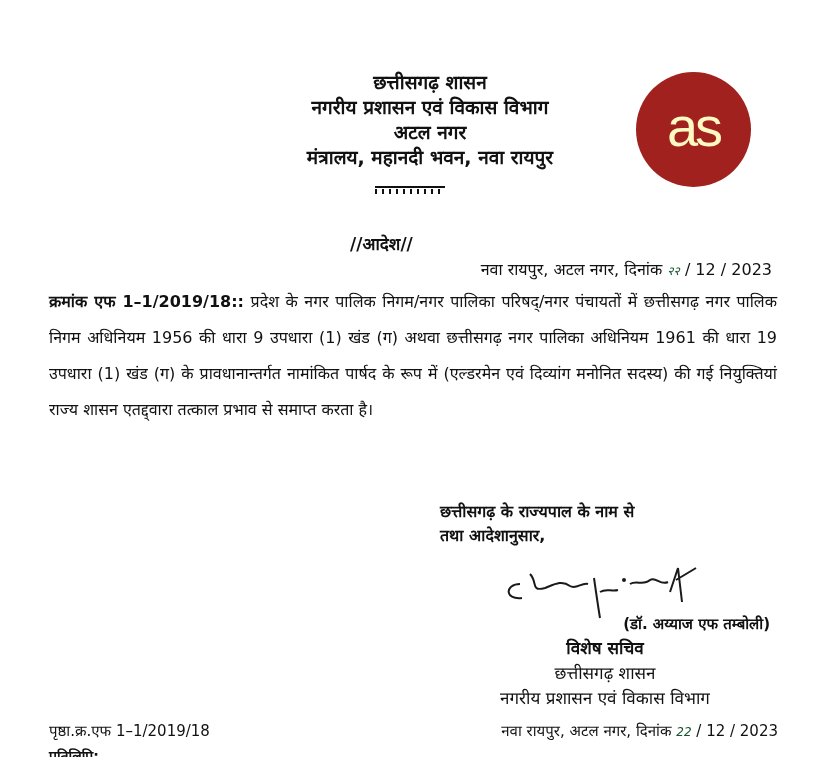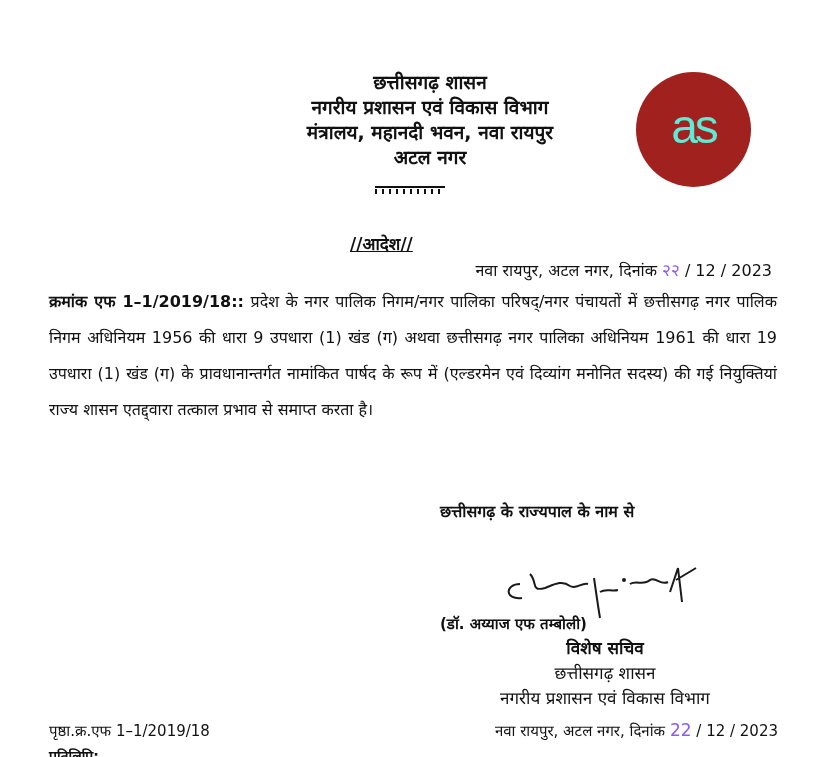--- a/index.html
+++ b/index.html
@@ -11,43 +11,43 @@
   }
   .abs { position: absolute; }
   .header { left: 220px; width: 420px; top: 70px; text-align: center; font-weight: bold; font-size: 19px; line-height: 25px; }
   .header div { white-space: nowrap; }
   .orn { left: 375px; top: 186px; width: 70px; height: 10px; }
   .orn .bar { height: 2px; background: #111; }
   .orn .teeth { height: 5px; margin-top: 1px;
     background: repeating-linear-gradient(90deg, #111 0 2px, transparent 2px 7px); }
   .logo { left: 636px; top: 72px; width: 115px; height: 115px; border-radius: 50%; background: #a0211d;
     display: flex; align-items: center; justify-content: center; }
-  .logo span { color: #5eead4; font-family: "Liberation Sans", sans-serif; font-size: 48px; letter-spacing: -3px; line-height: 1; margin-top: -6px; }
-  .order-title { left: 350px; top: 232px; font-size: 17px; font-weight: bold; text-decoration: underline; white-space: nowrap; }
+  .logo span { color: #fef9c3; font-family: "Liberation Sans", sans-serif; font-size: 56px; letter-spacing: -3px; line-height: 1; margin-top: -6px; }
+  .order-title { left: 350px; top: 232px; font-size: 17px; font-weight: bold; white-space: nowrap; }
   .date-line { right: 58px; top: 258px; font-size: 16px; white-space: nowrap; }
-  .hand { color: #8b5cf6; font-size: 17px; }
+  .hand { color: #14532d; font-style: italic; font-size: 12px; }
   .body-text { left: 49px; width: 728px; top: 284px; font-size: 16px; line-height: 36px; text-align: justify; text-align-last: left; }
   .body-text b { font-weight: bold; }
   .gov { left: 440px; width: 330px; top: 500px; text-align: left; font-weight: bold; font-size: 16px; line-height: 24px; }
   .sig { left: 500px; top: 562px; width: 210px; height: 58px; }
-  .signame { left: 440px; width: 330px; top: 612px; text-align: left; font-weight: bold; font-size: 15px; line-height: 24px; }
+  .signame { left: 440px; width: 330px; top: 612px; text-align: right; font-weight: bold; font-size: 15px; line-height: 24px; }
   .desig { left: 440px; width: 330px; top: 636px; text-align: center; font-size: 17px; line-height: 25px; }
   .desig .b { font-weight: bold; }
   .endorse { left: 49px; top: 720px; font-size: 15px; white-space: nowrap; }
   .date2 { right: 52px; top: 720px; font-size: 15px; white-space: nowrap; }
   .copy { left: 49px; top: 746px; font-size: 14px; font-weight: bold; white-space: nowrap; }
 </style>
 </head>
 <body>
 
 <div class="abs header">
   <div>छत्तीसगढ़ शासन</div>
   <div>नगरीय प्रशासन एवं विकास विभाग</div>
+  <div>अटल नगर</div>
   <div>मंत्रालय, महानदी भवन, नवा रायपुर</div>
-  <div>अटल नगर</div>
 </div>
 
 <div class="abs orn">
   <div class="bar"></div>
     <div class="teeth"></div>
 </div>
 
 <div class="abs logo">
   <span>as</span>
 </div>
@@ -60,20 +60,21 @@
   <span>/ 12 / 2023</span>
 </div>
 
 <div class="abs body-text">
   <b>क्रमांक एफ 1–1/2019/18::</b>
   <span>प्रदेश के नगर पालिक निगम/नगर पालिका परिषद्/नगर पंचायतों में छत्तीसगढ़ नगर पालिक निगम अधिनियम 1956 की धारा 9 उपधारा (1) खंड (ग) अथवा छत्तीसगढ़ नगर पालिका अधिनियम 1961 की धारा 19 उपधारा (1) खंड (ग) के प्रावधानान्तर्गत नामांकित पार्षद के रूप में (एल्डरमेन एवं दिव्यांग मनोनित सदस्य) की गई नियुक्तियां राज्य शासन एतद्द्वारा तत्काल प्रभाव से समाप्त करता है।</span>
 </div>
 
 <div class="abs gov">
   <div>छत्तीसगढ़ के राज्यपाल के नाम से</div>
+  <div>तथा आदेशानुसार,</div>
 </div>
 
 <svg class="abs sig" viewBox="0 0 210 58">
   <path d="M20 22 C5 22, 4 38, 22 36 M30 12 C38 20, 30 30, 45 26 C55 22, 62 18, 70 24 C76 28, 82 20, 88 22" fill="none" stroke="#1a1a1a" stroke-width="2"></path>
   <path d="M94 16 C96 30, 98 44, 100 56 M100 30 C106 26, 112 30, 118 28 M130 22 C136 18, 144 24, 150 18 C156 14, 160 24, 168 20" fill="none" stroke="#1a1a1a" stroke-width="2"></path>
   <path d="M170 30 L178 6 L182 40 M176 18 L196 6" fill="none" stroke="#1a1a1a" stroke-width="2"></path>
   <circle cx="124" cy="18" r="2" fill="#1a1a1a"></circle>
 </svg>
 
 <div class="abs signame">(डॉ. अय्याज एफ तम्बोली)</div>

